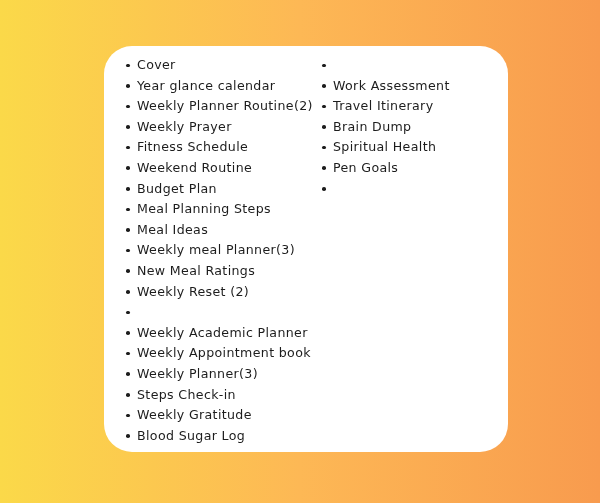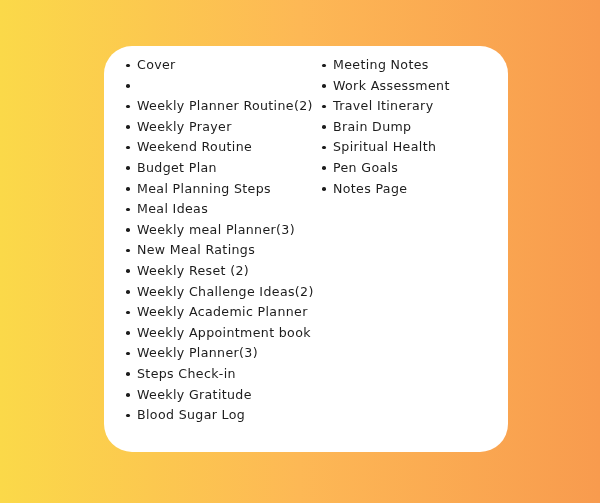--- a/index.html
+++ b/index.html
@@ -83,47 +83,48 @@
 </head>
 <body>
 
 <div id="canvas">
   <div id="card">
     <div class="columns">
 
       <div class="col col-left">
         <ul class="list">
             <li><span class="bullet"></span><span class="txt">Cover</span></li>
-            <li><span class="bullet"></span></li>
+            <li><span class="bullet"></span><span class="txt">Year glance calendar</span></li>
             <li><span class="bullet"></span><span class="txt">Weekly Planner Routine(2)</span></li>
             <li><span class="bullet"></span><span class="txt">Weekly Prayer</span></li>
+            <li><span class="bullet"></span><span class="txt">Fitness Schedule</span></li>
             <li><span class="bullet"></span><span class="txt">Weekend Routine</span></li>
             <li><span class="bullet"></span><span class="txt">Budget Plan</span></li>
             <li><span class="bullet"></span><span class="txt">Meal Planning Steps</span></li>
             <li><span class="bullet"></span><span class="txt">Meal Ideas</span></li>
             <li><span class="bullet"></span><span class="txt">Weekly meal Planner(3)</span></li>
             <li><span class="bullet"></span><span class="txt">New Meal Ratings</span></li>
             <li><span class="bullet"></span><span class="txt">Weekly Reset (2)</span></li>
-            <li><span class="bullet"></span><span class="txt">Weekly Challenge Ideas(2)</span></li>
+            <li><span class="bullet"></span></li>
             <li><span class="bullet"></span><span class="txt">Weekly Academic Planner</span></li>
             <li><span class="bullet"></span><span class="txt">Weekly Appointment book</span></li>
             <li><span class="bullet"></span><span class="txt">Weekly Planner(3)</span></li>
             <li><span class="bullet"></span><span class="txt">Steps Check-in</span></li>
             <li><span class="bullet"></span><span class="txt">Weekly Gratitude</span></li>
             <li><span class="bullet"></span><span class="txt">Blood Sugar Log</span></li>
           </ul>
       </div>
 
       <div class="col col-right">
         <ul class="list">
-            <li><span class="bullet"></span><span class="txt">Meeting Notes</span></li>
+            <li><span class="bullet"></span></li>
             <li><span class="bullet"></span><span class="txt">Work Assessment</span></li>
             <li><span class="bullet"></span><span class="txt">Travel Itinerary</span></li>
             <li><span class="bullet"></span><span class="txt">Brain Dump</span></li>
             <li><span class="bullet"></span><span class="txt">Spiritual Health</span></li>
             <li><span class="bullet"></span><span class="txt">Pen Goals</span></li>
-            <li><span class="bullet"></span><span class="txt">Notes Page</span></li>
+            <li><span class="bullet"></span></li>
           </ul>
       </div>
 
     </div>
   </div>
 </div>
 
 </body></html>

